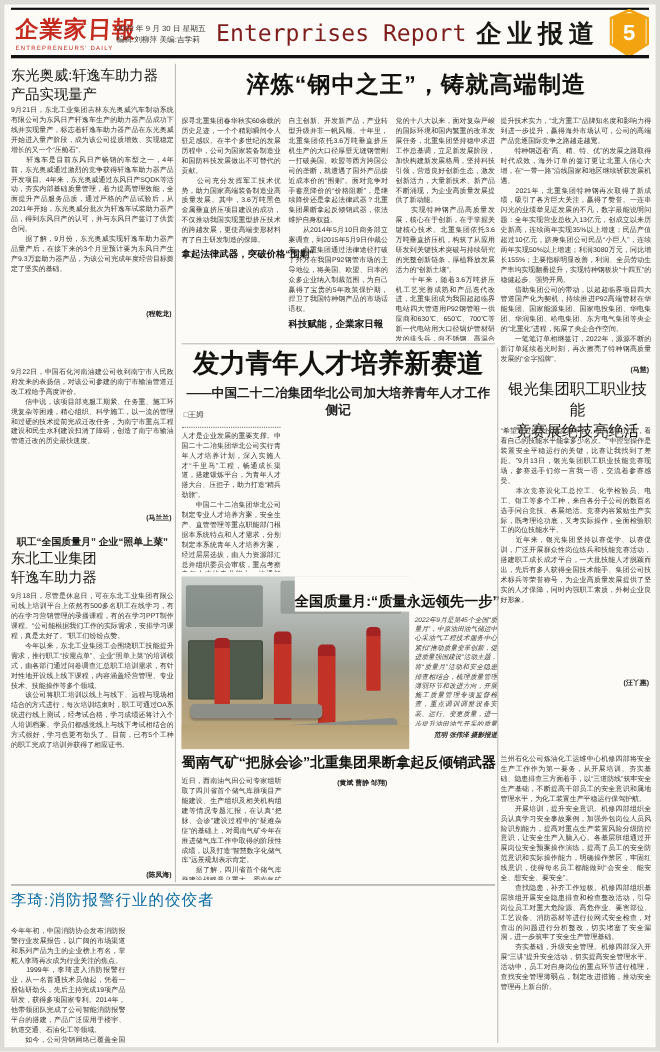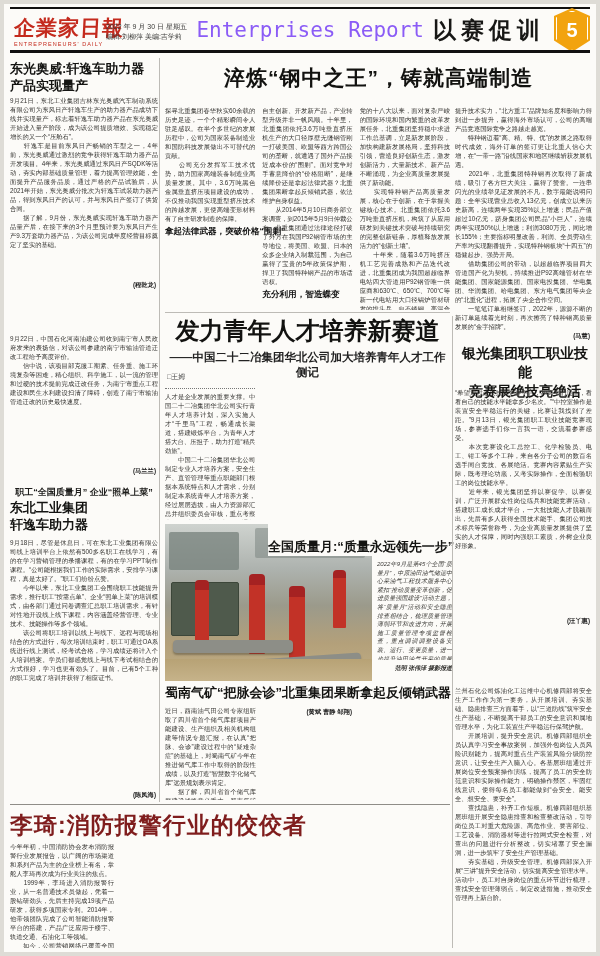--- a/index.html
+++ b/index.html
@@ -6,35 +6,35 @@
   body{background:#e7e5e0;font-family:"Liberation Sans",sans-serif;}
   #page{position:relative;width:600px;height:956px;background:#fcfbf8;overflow:hidden;
         box-shadow:inset 0 0 0 4px #dedcd6;}
   .abs{position:absolute;}
   .rule{background:#111;}
   .thin{background:#bdbbb6;}
   
   .logo-cn{font-size:21px;font-weight:900;color:#c42a1d;letter-spacing:1px;line-height:22px;transform:skewX(-3deg);}
   .logo-en{font-size:5.5px;color:#c42a1d;letter-spacing:1.1px;margin-top:2px;}
   .hdate{font-size:7px;color:#3a3a38;line-height:10px;white-space:pre-line;}
-  .sec-en{font-family:"DejaVu Sans Mono",monospace;font-size:21px;color:#8b5cf6;letter-spacing:0px;}
+  .sec-en{font-family:"DejaVu Sans Mono",monospace;font-size:21px;color:#7f1d1d;letter-spacing:0px;}
   .sec-cn{font-size:23px;font-weight:bold;color:#171715;letter-spacing:5px;}
   .badge{width:36px;height:44px;background:#f2a30f;clip-path:polygon(50% 0,100% 18%,100% 74%,50% 100%,0 74%,0 18%);
          display:flex;align-items:center;justify-content:center;}
   .badge-in{width:30px;height:37px;background:#f2a30f;border:1.5px solid #fff;
             clip-path:polygon(50% 0,100% 18%,100% 74%,50% 100%,0 74%,0 18%);
             display:flex;align-items:center;justify-content:center;font-size:20px;font-weight:bold;color:#fff;}
   
   .t-main{font-size:21px;font-weight:900;color:#121210;text-align:center;letter-spacing:1px;line-height:40px;}
   .t-mid{font-size:24px;font-weight:900;color:#121210;text-align:center;line-height:30px;}
   .t-sub{font-size:11.5px;font-weight:bold;color:#222;text-align:center;}
-  .t2{font-size:13px;font-weight:bold;color:#141412;line-height:17px;white-space:pre-line;}
+  .t2{font-size:13px;font-weight:normal;color:#141412;line-height:17px;white-space:pre-line;}
   .t2c{text-align:center;font-size:14px;line-height:19px;}
   .t-sh{font-size:13px;font-weight:bold;color:#141412;letter-spacing:0px;white-space:nowrap;}
-  .t-liqi{font-size:23px;font-weight:700;color:#7f1d1d;letter-spacing:1px;}
+  .t-liqi{font-size:14px;font-weight:400;color:#0369a1;letter-spacing:1px;}
   .kick{font-size:9px;font-weight:bold;color:#1c1c1a;text-align:center;}
   
   .bd{font-size:6.3px;line-height:9px;text-align:justify;color:#33322f;white-space:pre-line;overflow:hidden;}
   .c3{column-count:3;column-gap:7px;}
   .c4{column-count:4;column-gap:8px;}
   .sh{font-size:8.6px;font-weight:bold;color:#111;margin:3px 0 2px 0;line-height:11px;white-space:nowrap;}
   .byl{text-align:right;font-weight:bold;font-size:6.3px;color:#222;padding:2px 2px 0 0;}
   .cap{font-size:6px;line-height:8.6px;font-style:italic;text-align:justify;color:#3a3935;white-space:pre-line;overflow:hidden;}
   .capcr{font-size:6px;font-weight:bold;font-style:italic;text-align:right;color:#2c2b28;}
   .dotted{border-top:1px dotted #777;height:0;}
@@ -54,21 +54,21 @@
 
   <div class="abs rule" style="left:10px;top:7px;width:580px;height:2px;"></div>
   <div class="abs" style="left:14px;top:17px;">
     <div class="logo-cn">企業家日報</div>
     <div class="logo-en">ENTREPRENEURS' DAILY</div>
   </div>
   <div class="abs hdate" style="left:106px;top:22px;width:140px;">2022 年 9 月 30 日  星期五
 编辑:刘柳萍  美编:吉学莉</div>
   <div class="abs" style="right:10px;top:8px;display:flex;align-items:center;gap:9px;">
     <div class="sec-en">Enterprises Report</div>
-    <div class="sec-cn">以赛促训</div>
+    <div class="sec-cn">企业报道</div>
     <div class="badge">
       <div class="badge-in">5</div>
     </div>
   </div>
   <div class="abs rule" style="left:10px;top:50px;width:580px;height:3px;"></div>
 
   <div class="abs thin" style="left:159px;top:58px;width:1px;height:744px;"></div>
 
   <div class="abs t2" style="left:10px;top:60px;width:148px;">东光奥威:轩逸车助力器
 产品实现量产</div>
@@ -95,21 +95,21 @@
     <div class="byl">(陈凤海)</div>
   </div>
 
   <div class="abs t-main" style="left:165px;top:58px;width:427px;">淬炼“钢中之王”，铸就高端制造</div>
   <div class="abs c3" style="left:165px;top:106px;width:285px;height:204px;overflow:hidden;">
     <p class="bd">探寻北重集团春华秋实60余载的历史足迹，一个个精彩瞬间令人驻足感叹。在半个多世纪的发展历程中，公司为国家装备制造业和国防科技发展做出不可替代的贡献。
 　　公司充分发挥军工技术优势，助力国家高端装备制造业高质量发展。其中，3.6万吨黑色金属垂直挤压项目建设的成功，不仅推动我国实现重型挤压技术的跨越发展，更使高端变形材料有了自主研发制造的保障。</p>
     <div class="sh">拿起法律武器，突破价格“围剿”</div>
     <p class="bd">自主创新、开发新产品，产业转型升级并非一帆风顺。十年里，北重集团依托3.6万吨垂直挤压机生产的大口径厚壁无缝钢管刚一打破美国、欧盟等西方跨国公司的垄断，就遭遇了国外产品接近成本价的“围剿”。面对竞争对手蓄意降价的“价格阻断”，是继续降价还是拿起法律武器？北重集团果断拿起反倾销武器，依法维护自身权益。
 　　从2014年5月10日商务部立案调查，到2015年5月9日仲裁公布，北重集团通过法律途径打破了外方在我国P92钢管市场的主导地位，将美国、欧盟、日本的众多企业纳入制裁范围，为自己赢得了宝贵的5年政策保护期，捍卫了我国特种钢产品的市场话语权。</p>
-    <div class="sh">充分利用，智造蝶变</div>
+    <div class="sh">科技赋能，企業家日報</div>
     <p class="bd">党的十八大以来，面对复杂严峻的国际环境和国内繁重的改革发展任务，北重集团坚持稳中求进工作总基调，立足新发展阶段，加快构建新发展格局，坚持科技引领，营造良好创新生态，激发创新活力，大量新技术、新产品不断涌现，为企业高质量发展提供了新动能。
 　　实现特种钢产品高质量发展，核心在于创新，在于掌握关键核心技术。北重集团依托3.6万吨垂直挤压机，构筑了从应用研发到关键技术突破与持续研究的完整创新链条，厚植释放发展活力的“创新土壤”。
 　　十年来，随着3.6万吨挤压机工艺完善成熟和产品迭代改进，北重集团成为我国超超临界电站四大管道用P92钢管唯一供应商和630℃、650℃、700℃等新一代电站用大口径锅炉管材研发的排头兵，向不锈钢、高温合金、钛合金、超细晶粒合金等前沿技术产业核心关键材料进军，研发高端装备产品。</p>
 
   </div>
   <div class="abs" style="left:455px;top:106px;width:137px;height:236px;">
     <p class="bd" style="height:224px;">提升技术实力，“北方重工”品牌知名度和影响力得到进一步提升，赢得海外市场认可，公司的高端产品竞逐国际竞争之路越走越宽。
 　　特种钢迈着“高、精、特、优”的发展之路取得时代成效，海外订单的签订更让北重人信心大增，在“一带一路”沿线国家和地区继续斩获发展机遇。
 　　2021年，北重集团特种钢再次取得了新成绩，吸引了各方巨大关注，赢得了赞誉。一连串闪光的业绩举见证发展的不凡，数字最能说明问题：全年实现营业总收入13亿元，创成立以来历史新高，连续两年实现35%以上增速；民品产值超过10亿元，跻身集团公司民品“小巨人”，连续两年实现50%以上增速；利润3080万元，同比增长155%；主要指标明显改善，利润、全员劳动生产率均实现翻番提升，实现特种钢板块“十四五”的稳健起步、强势开局。
 　　借助集团公司的带动，以超超临界项目四大管道国产化为契机，持续推进P92高端管材在华能集团、国家能源集团、国家电投集团、华电集团、华润集团、哈电集团、东方电气集团等央企的“北重化”进程，拓展了央企合作空间。

